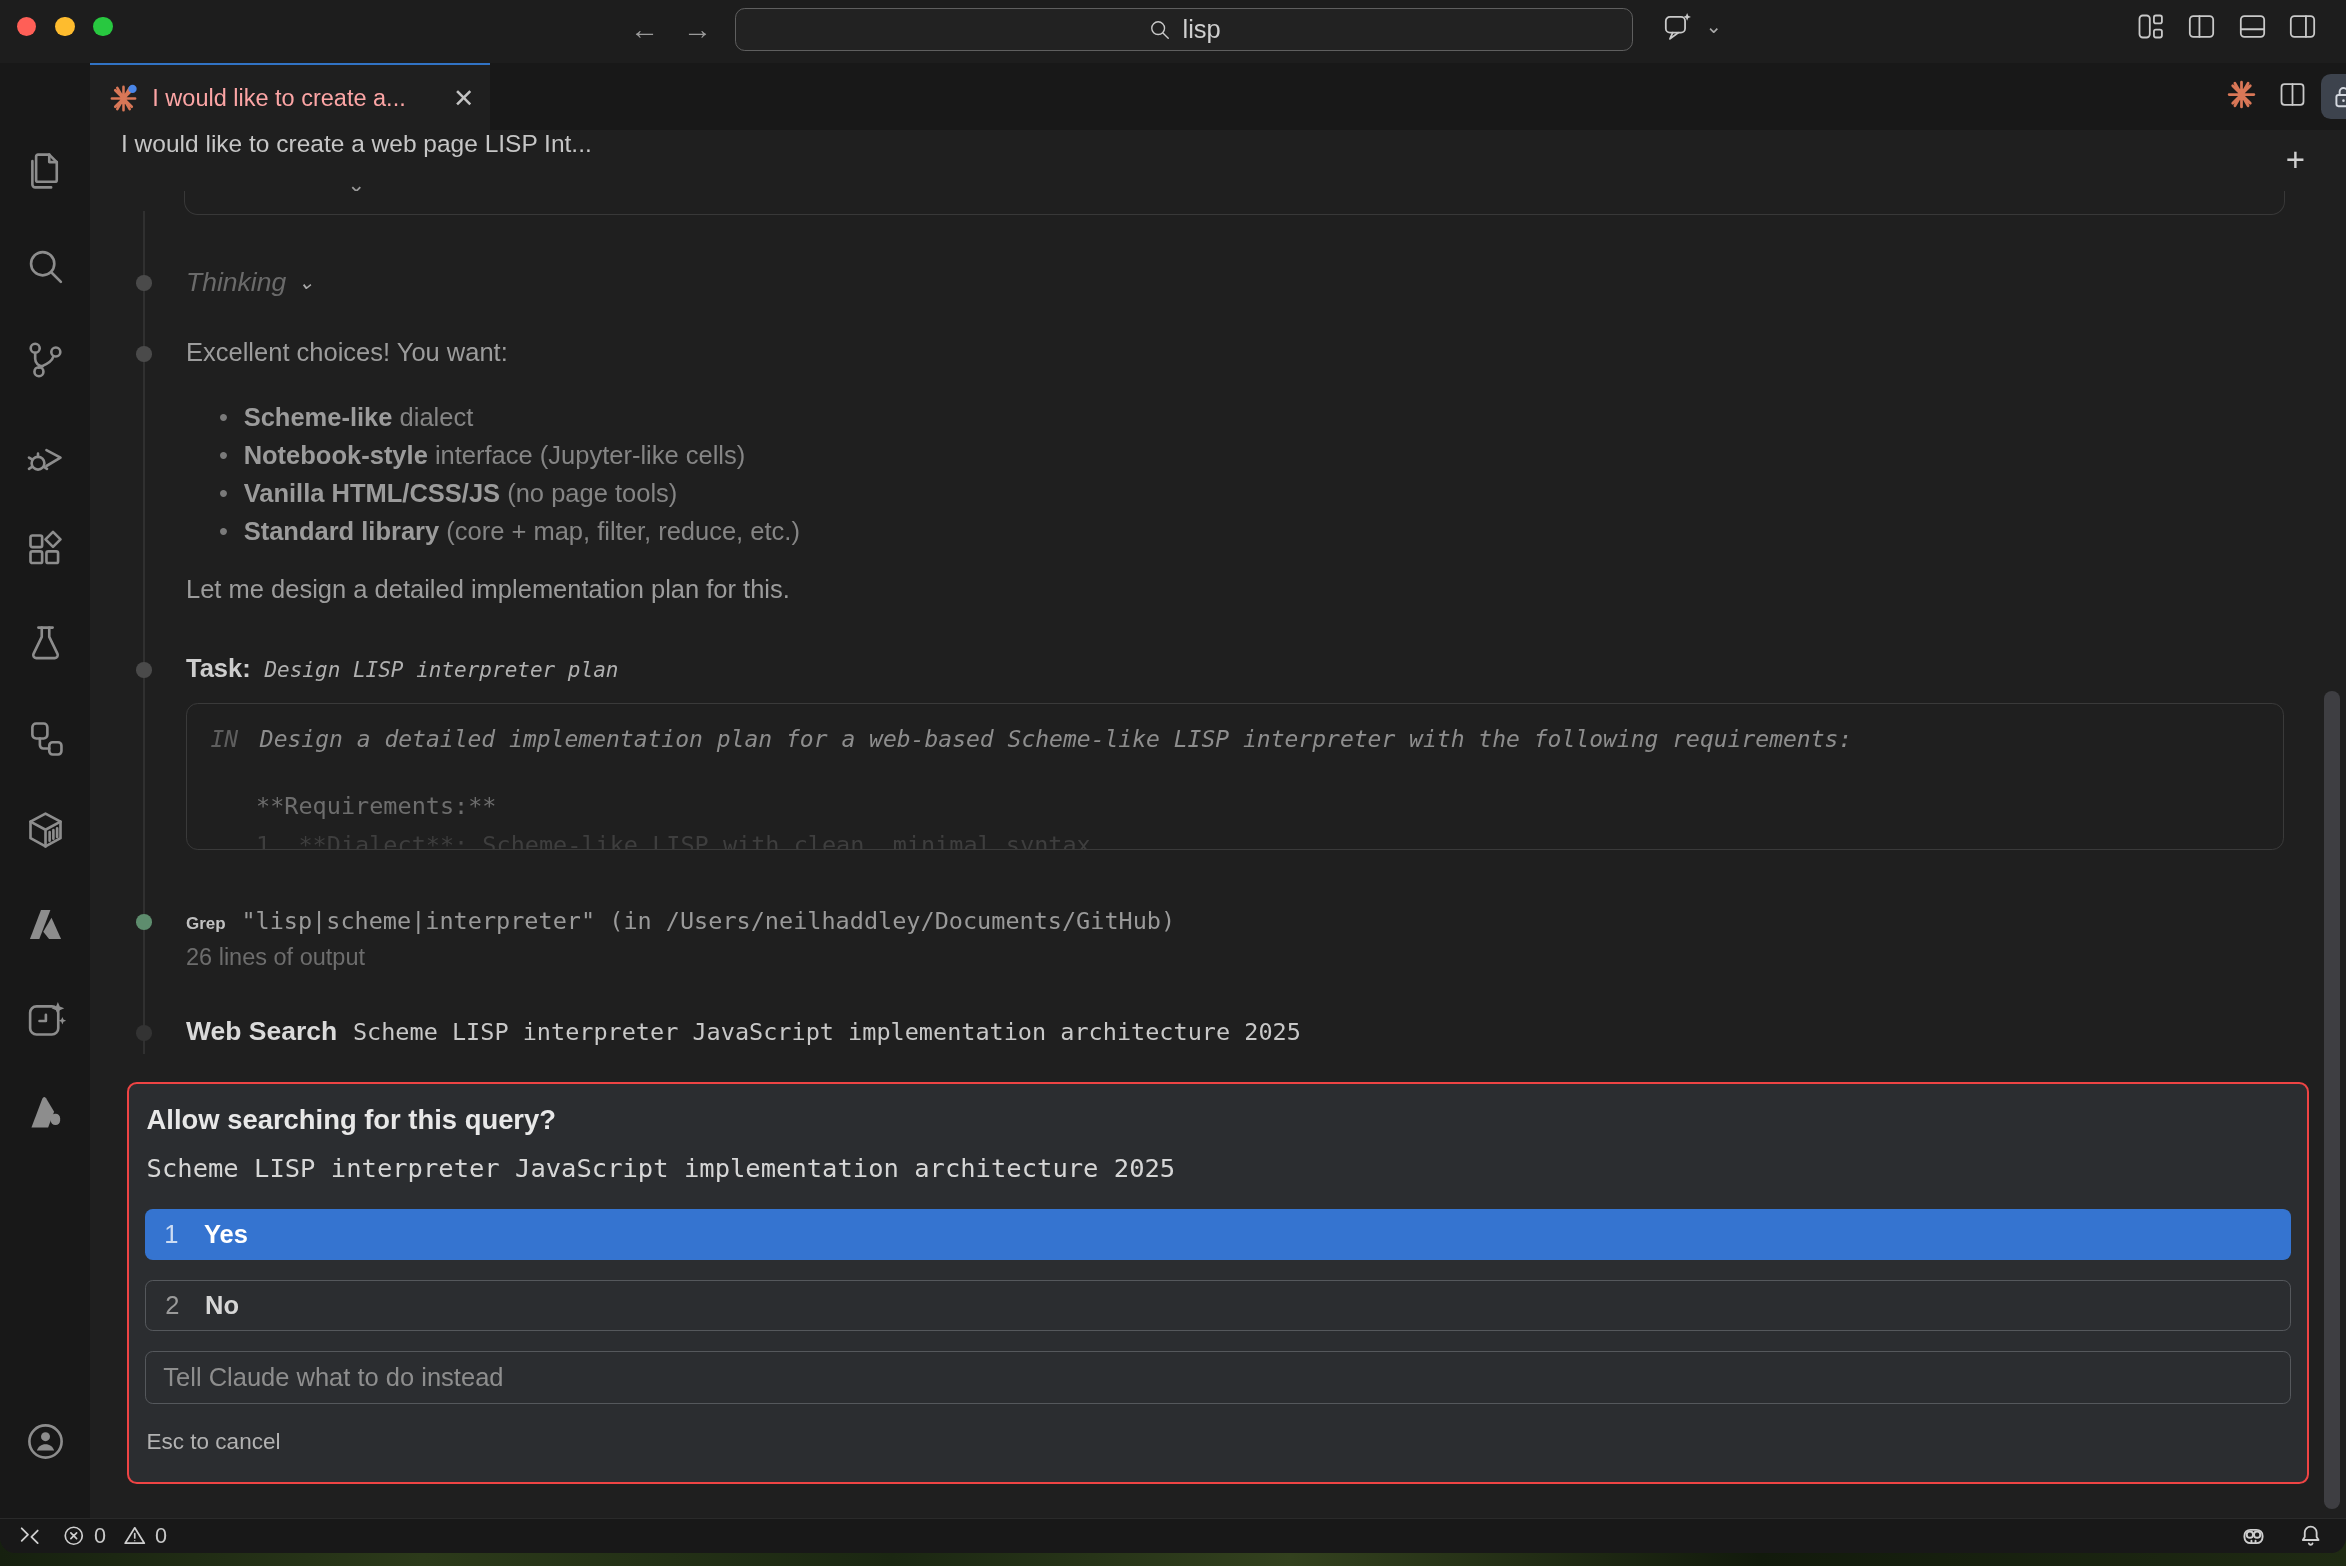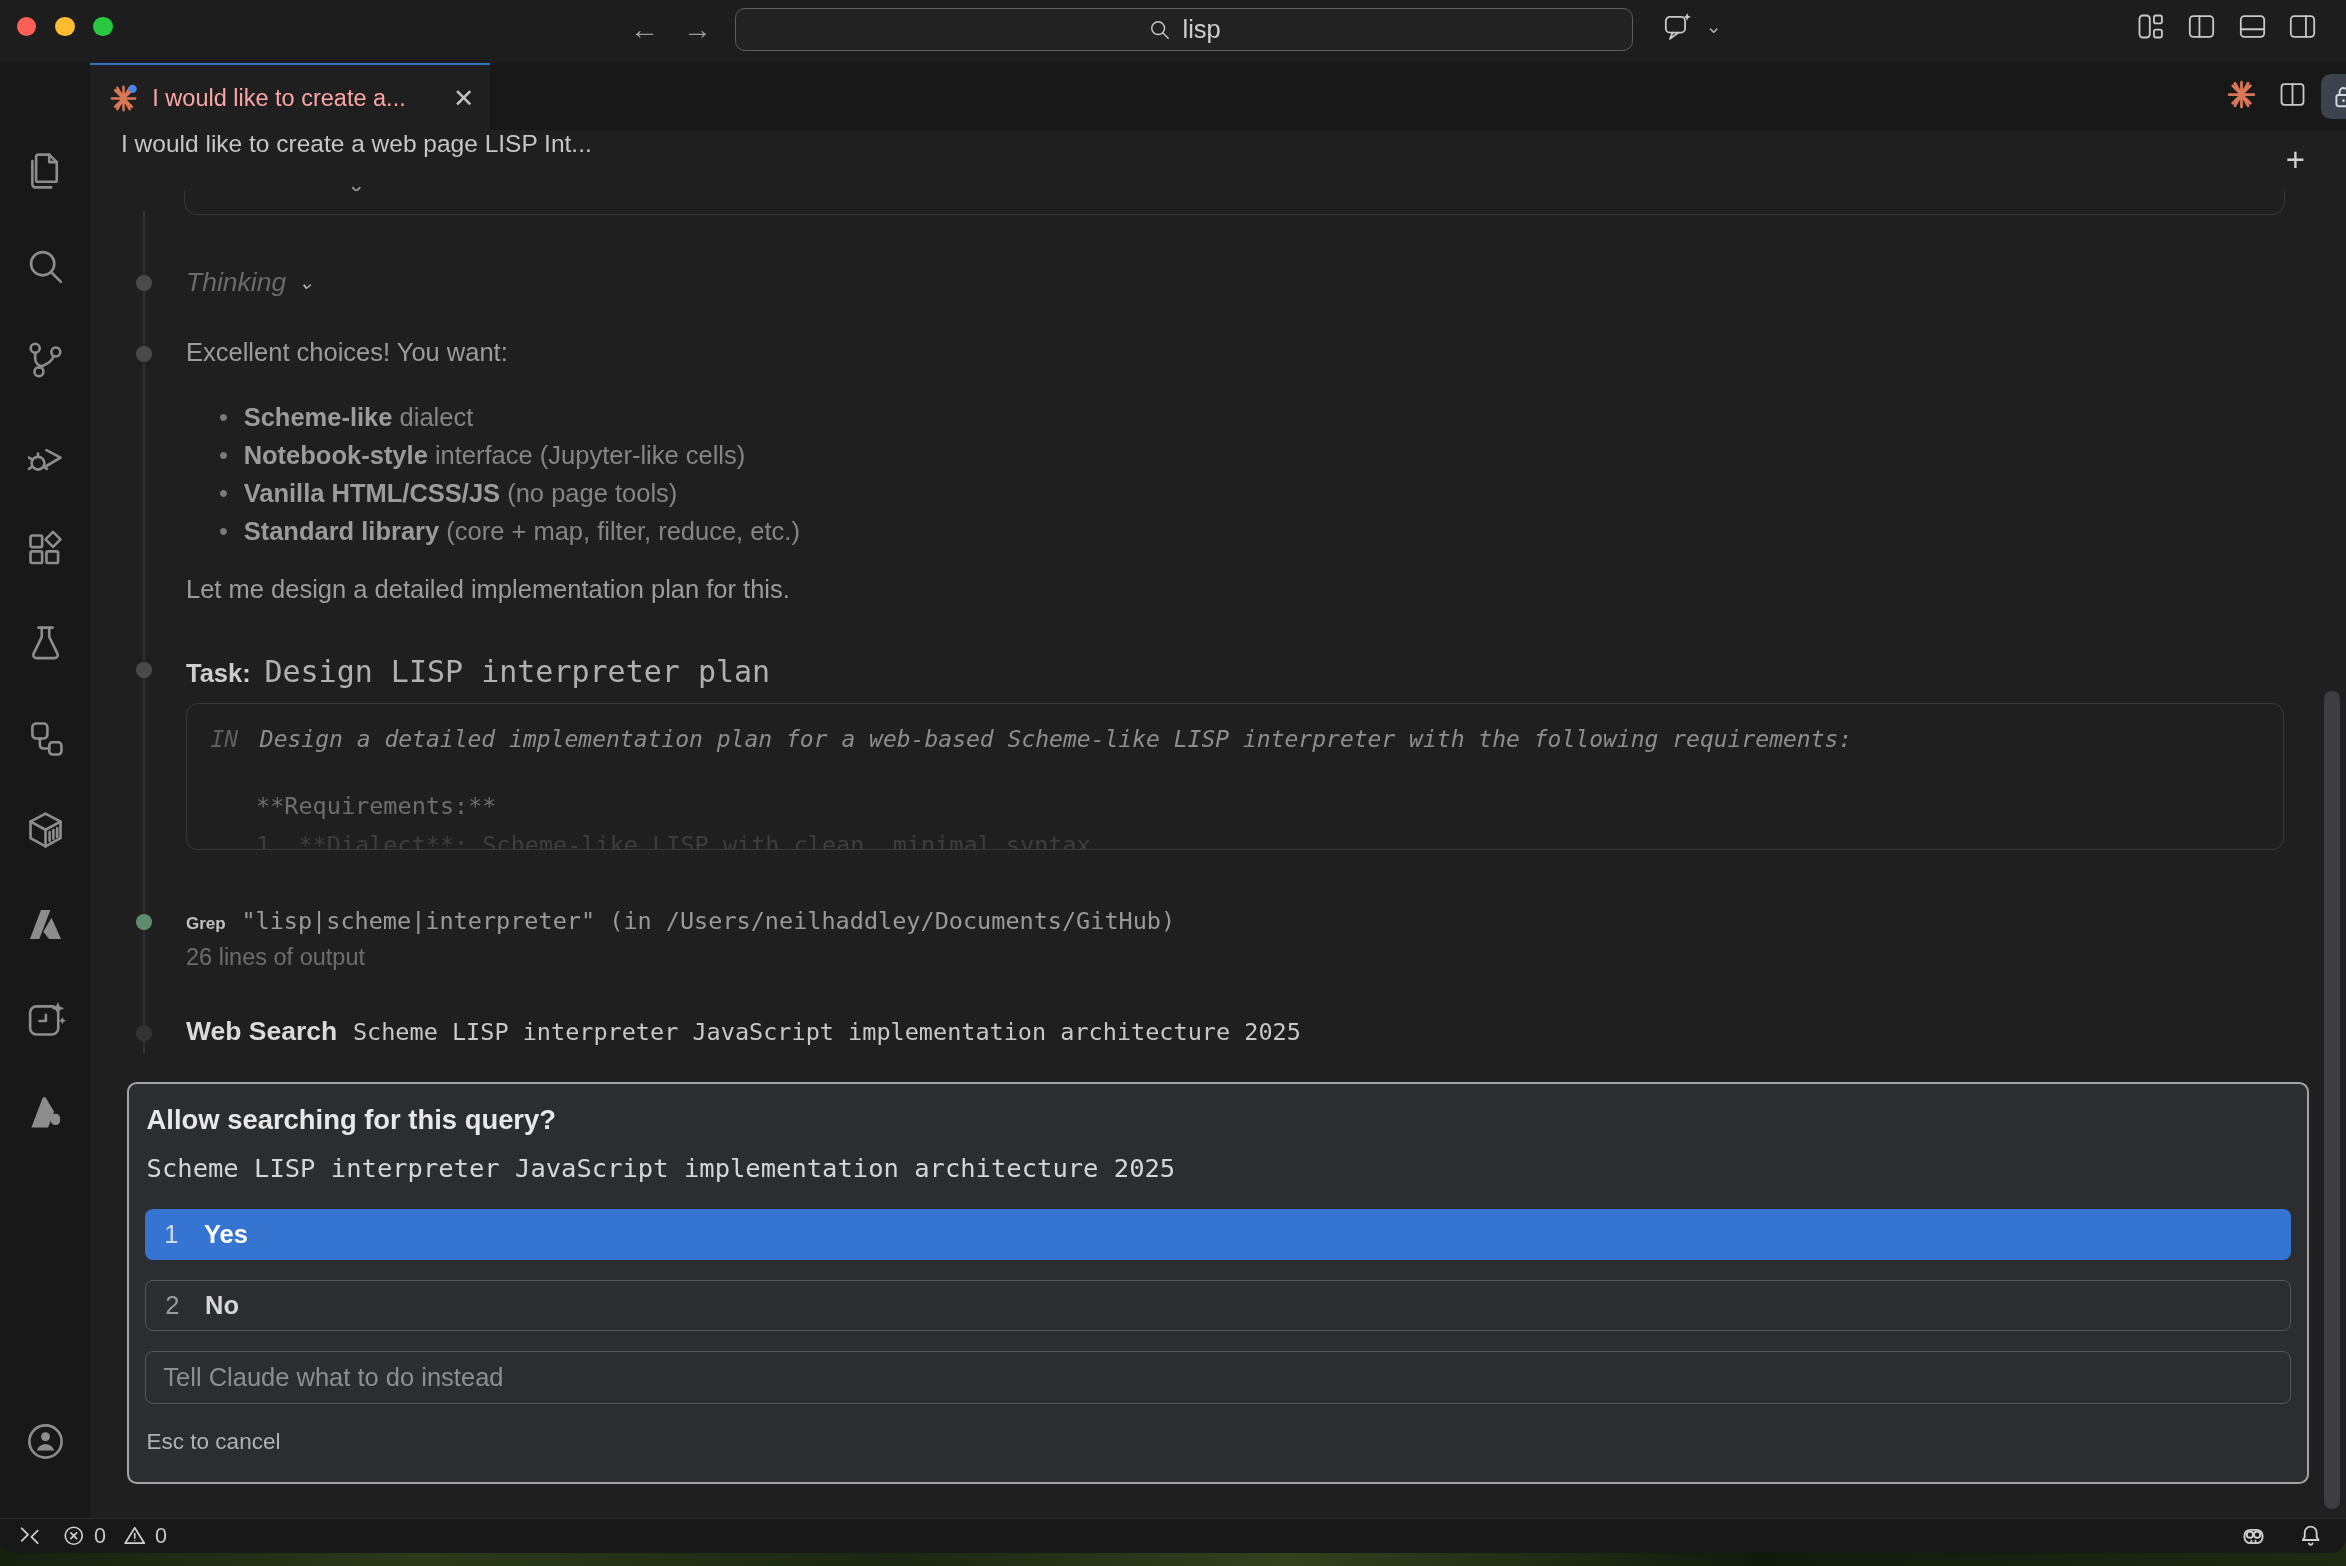--- a/index.html
+++ b/index.html
@@ -41,38 +41,38 @@
   .row-thinking{position:absolute;left:96px;top:76px;display:flex;align-items:center;gap:11.8px;
     font-style:italic;color:#6a6a6a;font-size:26.5px;}
   .row-intro{position:absolute;left:96px;top:147px;color:#9c9c9c;font-size:25.5px;}
   .bullet{position:absolute;left:129px;color:#858585;font-size:25.5px;display:flex;gap:15.7px;}
   .bullet .bdot{color:#7a7a7a;}
   .bullet b{color:#9b9b9b;font-weight:700;}
   .row-closing{position:absolute;left:96px;top:384px;color:#9c9c9c;font-size:25.5px;}
   .row-task{position:absolute;left:96px;top:463px;display:flex;align-items:baseline;gap:13.7px;text-align:right;}
   .task-label{color:#cdcdcd;font-weight:700;font-size:25.5px;}
   .mono{font-family:"DejaVu Sans Mono",monospace;}
-  .task-name{color:#b0b0b0;font-size:30px;}
+  .task-name{color:#b0b0b0;font-size:21px;font-style:italic;}
   .inbox{position:absolute;left:96px;top:512px;width:2098px;height:147px;border:1px solid #3a3a3a;border-radius:11.8px;
     box-sizing:border-box;overflow:hidden;}
   .in-row{position:absolute;left:23.5px;top:21.6px;display:flex;gap:21.6px;font-size:23px;font-style:italic;}
   .in-tag{color:#5e5e5e;}
   .in-text{color:#8d8d8d;white-space:nowrap;}
   .in-req{position:absolute;left:69px;top:88px;font-size:23.5px;color:#6d6d6d;}
   .in-fade{position:absolute;left:69px;top:127px;font-size:23.5px;color:#3e3e3e;white-space:nowrap;}
   .row-grep{position:absolute;left:96px;top:716px;display:flex;align-items:baseline;gap:15.7px;}
   .grep-label{color:#c0c0c0;font-weight:700;font-size:17px;}
   .grep-args{color:#9a9a9a;font-size:23.5px;}
   .grep-out{position:absolute;left:96px;top:753px;color:#6d6d6d;font-size:23.5px;}
   .row-web{position:absolute;left:96px;top:825px;display:flex;align-items:baseline;gap:15.7px;}
   .web-label{color:#dadada;font-weight:700;font-size:26.5px;}
   .web-query{color:#c8c8c8;font-size:23.5px;}
   
   .dialog{position:absolute;left:37px;top:891px;width:2182px;height:402px;background:#2b2d30;
-    border:2px solid #a3a3a3;border-radius:9.8px;box-sizing:border-box;}
+    border:2px solid #ef4444;border-radius:9.8px;box-sizing:border-box;}
   .dlg-title{position:absolute;left:17.6px;top:19.6px;color:#e8e8e8;font-weight:700;font-size:27.4px;}
   .dlg-query{position:absolute;left:17.6px;top:69px;color:#d6d6d6;font-size:25.5px;}
   .opt{position:absolute;left:15.7px;right:15.7px;height:51px;border-radius:7.8px;display:flex;align-items:center;gap:25.5px;
     padding-left:19.6px;box-sizing:border-box;font-size:25.5px;}
   .opt-yes{top:125px;background:#3574d0;}
   .opt-yes .k{color:rgba(255,255,255,.75);}
   .opt-yes .v{color:#ffffff;font-weight:700;}
   .opt-no{top:196px;border:1px solid #55585c;background:transparent;}
   .opt-no .k{color:#9a9a9a;}
   .opt-no .v{color:#d6d6d6;font-weight:700;}

